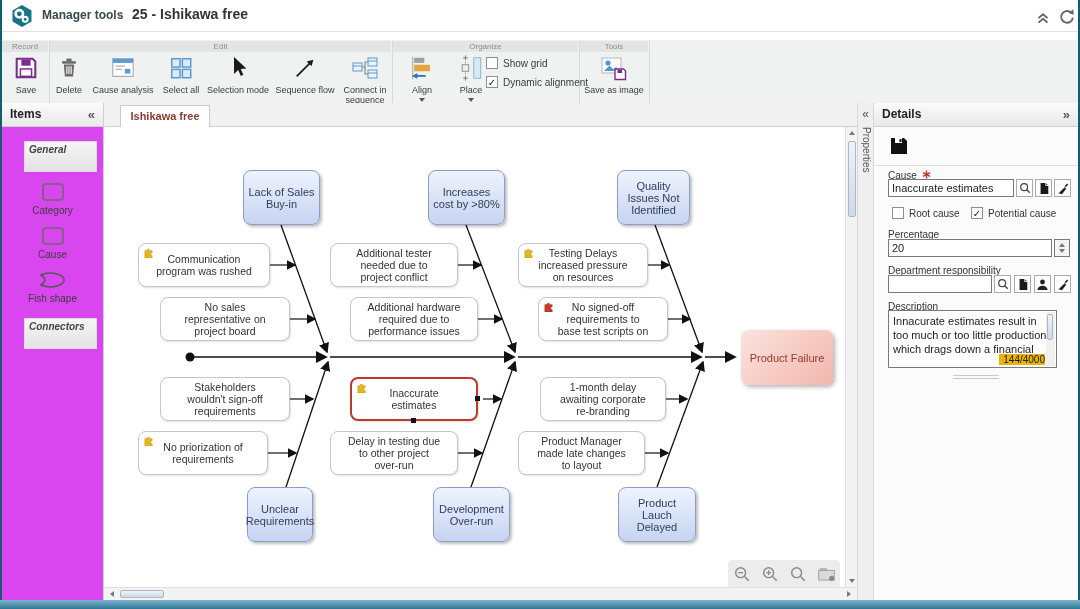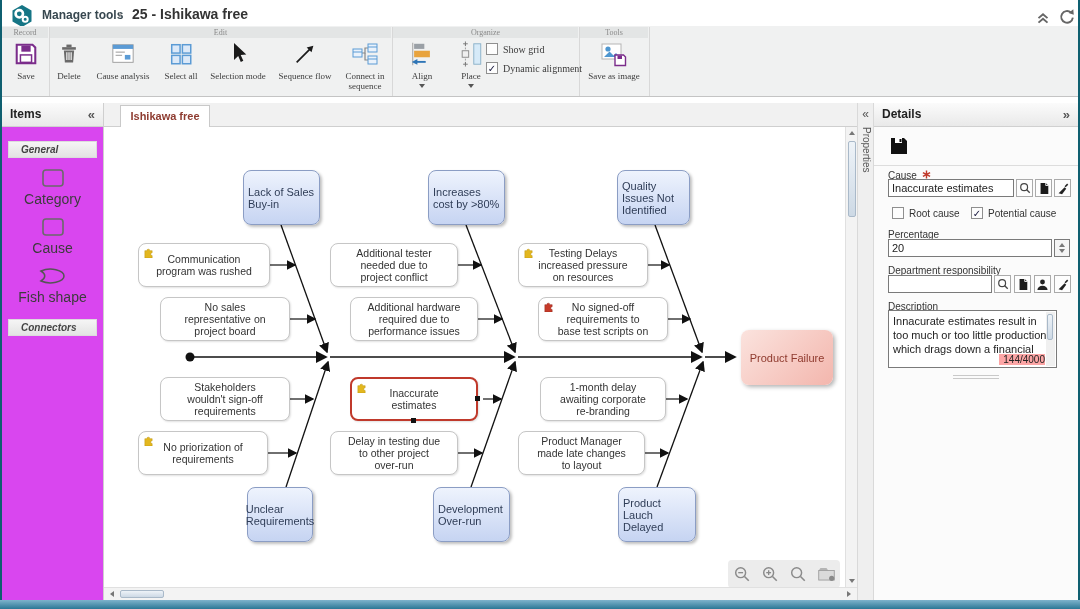--- a/index.html
+++ b/index.html
@@ -12,57 +12,57 @@
     background:linear-gradient(#7fb3cc,#2c7795);}
   
   .topbar{position:absolute;left:2px;top:0;width:1076px;height:32px;background:#fff;
     border-bottom:1px solid #e2e2e2;}
   .logo{position:absolute;left:8px;top:4px;width:24px;height:24px;}
   .crumb{position:absolute;left:40px;top:8px;font-size:12px;font-weight:bold;color:#37474f;}
   .crumb-sep{position:absolute;left:116px;top:7px;font-size:12px;color:#999;}
   .doc-title{position:absolute;left:130px;top:6px;font-size:14px;font-weight:bold;color:#333;}
   .top-ic{position:absolute;top:8px;width:18px;height:18px;cursor:pointer;}
   
-  .ribbon{position:absolute;left:2px;top:26px;width:1076px;height:71px;background:#f0f1f1;
-    border-bottom:1px solid #c4c4c4;font-family:Liberation Serif, serif;}
+  .ribbon{position:absolute;left:2px;top:40px;width:1076px;height:71px;background:#f0f1f1;
+    border-bottom:1px solid #c4c4c4;}
   .rgroup-label{position:absolute;top:1px;height:11px;background:#e3e5e5;
     font-size:8px;color:#8a8a8a;text-align:center;line-height:11px;}
   .rsep{position:absolute;top:1px;width:1px;height:69px;background:#d8d8d8;}
   .ritem{position:absolute;top:13px;height:56px;display:flex;flex-direction:column;
     align-items:center;cursor:pointer;}
   .ric{height:30px;display:flex;align-items:center;justify-content:center;}
   .rlab{font-size:9px;color:#3c3c3c;text-align:center;line-height:1.15;margin-top:2px;}
   .drop{width:0;height:0;border-left:3px solid transparent;border-right:3px solid transparent;
     border-top:4px solid #555;margin-top:3px;}
   .rcheck{position:absolute;display:flex;align-items:center;gap:5px;cursor:pointer;}
   .cb{width:12px;height:12px;border:1px solid #8f8f8f;background:#fdfdfd;font-size:10px;
     line-height:11px;text-align:center;color:#14143c;}
   .rcheck span.lbl{font-size:10px;color:#3c3c3c;}
   
   .items{position:absolute;left:2px;top:103px;width:102px;height:497px;background:#d946ef;
     border-right:1px solid #cfcfcf;}
   .pan-head{height:24px;background:linear-gradient(#fbfbfb,#e9e9e9);border-bottom:1px solid #d0d0d0;
     font-size:12px;font-weight:bold;color:#222;line-height:23px;padding:0 8px;position:relative;}
   .pan-head .chev{position:absolute;right:8px;top:0;font-size:13px;color:#555;cursor:pointer;}
-  .igroup{margin:14px 6px 0 6px;height:17px;background:linear-gradient(#f5f5f5,#e3e3e3);
+  .igroup{margin:14px 6px 0 22px;height:31px;background:linear-gradient(#f5f5f5,#e3e3e3);
     border:1px solid #dcdcdc;font-size:10px;font-style:italic;font-weight:bold;color:#444;
-    line-height:15px;padding-left:12px;}
+    line-height:15px;padding-left:4px;}
   .itool{display:flex;flex-direction:column;align-items:center;margin-top:10px;cursor:pointer;}
-  .itool .lab{font-size:14px;color:#3c3c3c;margin-top:3px;}
+  .itool .lab{font-size:10px;color:#3c3c3c;margin-top:3px;}
   
   .tabstrip{position:absolute;left:104px;top:103px;width:753px;height:24px;background:#f1f1f1;
     border-bottom:1px solid #cfcfcf;}
   .tab{position:absolute;left:16px;top:2px;width:90px;height:22px;background:#fff;
     border:1px solid #c9c9c9;border-bottom:none;font-size:11px;font-weight:bold;color:#8e3b30;
     text-align:center;line-height:21px;cursor:pointer;}
   .canvas{position:absolute;left:104px;top:127px;width:741px;height:460px;background:#fff;overflow:hidden;}
   .canvas svg.wires{position:absolute;left:0;top:0;z-index:0;}
   .cat{position:absolute;z-index:1;height:55px;border:1px solid #8b9dc4;border-radius:8px;
     background:linear-gradient(#eef3fd,#c6d4f2);box-shadow:2px 2px 3px rgba(0,0,0,.25);
-    display:flex;align-items:center;justify-content:center;text-align:left;
+    display:flex;align-items:center;justify-content:center;text-align:center;
     font-size:11px;color:#2f3d57;padding:2px 4px;cursor:pointer;}
   .cz{position:absolute;z-index:1;height:44px;border:1px solid #c6c6c6;border-radius:8px;
     background:#fff;box-shadow:1px 1px 2px rgba(0,0,0,.12);display:flex;align-items:center;
     justify-content:center;text-align:center;font-size:10.5px;color:#333;padding:2px 16px;cursor:pointer;}
   .cz.sel{border:2px solid #c0392b;}
   .hdl{position:absolute;width:5px;height:5px;background:#111;z-index:3;}
   .effect{position:absolute;z-index:1;height:55px;border-radius:8px;
     background:linear-gradient(135deg,#fbe3de,#f3b6ad);box-shadow:2px 2px 4px rgba(0,0,0,.3);
     display:flex;align-items:center;justify-content:center;font-size:11px;color:#8f3a2e;cursor:pointer;}
   .pz{position:absolute;left:4px;top:3px;z-index:2;}
@@ -95,21 +95,21 @@
   .dinput{border:1px solid #7a7a7a;background:#fff;height:18px;font-size:11px;
     font-family:"Liberation Sans",sans-serif;padding:0 3px;color:#222;}
   .dbtn{position:absolute;width:17px;height:18px;background:#fdfdfd;border:1px solid #aaa;
     display:flex;align-items:center;justify-content:center;cursor:pointer;}
   .dcheck{position:absolute;display:flex;align-items:center;gap:5px;cursor:pointer;}
   .dcheck span.lbl{font-size:10px;color:#333;}
   .spin{position:absolute;width:16px;height:18px;border:1px solid #7a7a7a;background:#f4f4f4;
     display:flex;flex-direction:column;align-items:center;justify-content:space-evenly;cursor:pointer;}
   .descbox{position:absolute;left:14px;border:1px solid #7a7a7a;background:#fff;overflow:hidden;}
   .desctext{position:absolute;left:4px;top:3px;width:160px;font-size:11px;line-height:14px;color:#222;}
-  .counter{position:absolute;right:11px;bottom:2px;font-size:10px;color:#222;background:#fca5a5;padding-left:4px;}
+  .counter{position:absolute;right:11px;bottom:2px;font-size:10px;color:#222;background:#eab308;padding-left:4px;}
   .dscroll{position:absolute;right:1px;top:1px;width:9px;height:54px;background:#f0f0f0;}
   .dscroll .thumb{left:1px;top:2px;width:6px;height:26px;}
   .grip{position:absolute;left:50%;transform:translateX(-50%);width:46px;height:4px;
     border-top:1px solid #c9c9c9;border-bottom:1px solid #c9c9c9;cursor:pointer;}
 </style>
 </head>
 <body>
 
 <div class="app">
   <div class="edge-l"></div>

